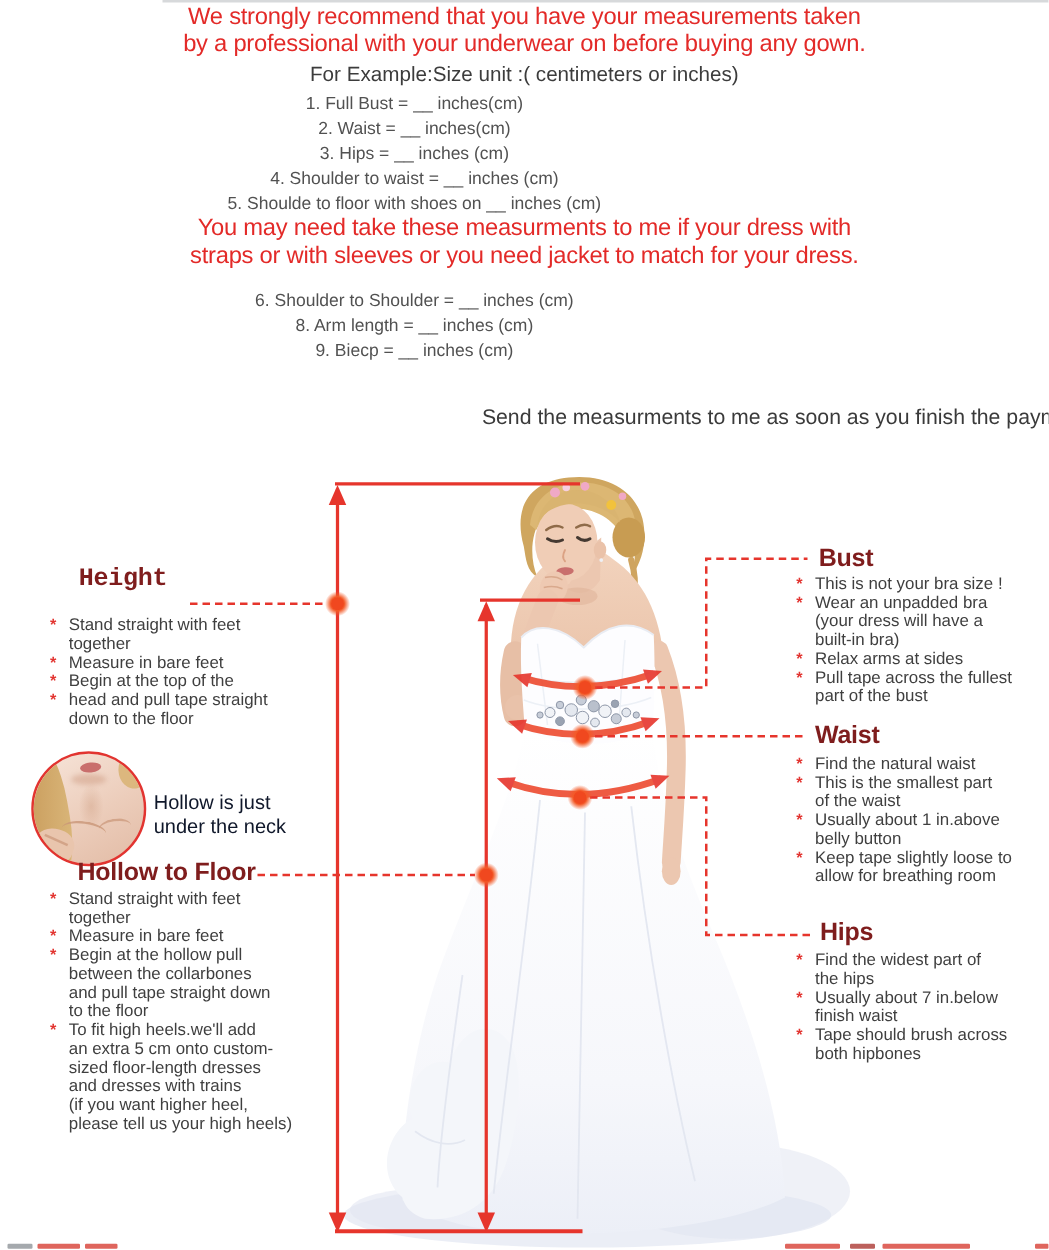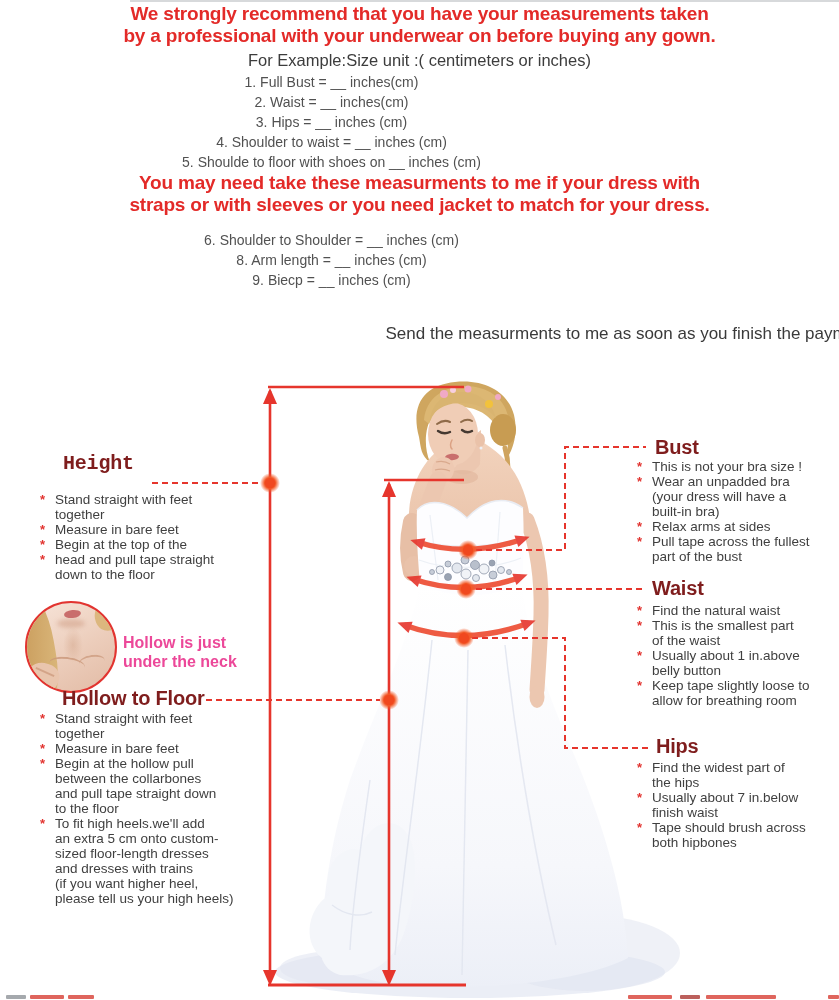--- a/index.html
+++ b/index.html
@@ -4,42 +4,42 @@
 <style>
   html,body { margin:0; padding:0; background:#fff; }
   .page {
     position:relative; width:839px; height:1000px; overflow:hidden;
     background:#ffffff; font-family:"Liberation Sans", sans-serif;
   }
   .topline { position:absolute; top:0; left:130px; width:709px; height:2px; background:#b6b9bd; opacity:.55; }
 
   
   .warn { position:absolute; left:0; width:839px; text-align:center; color:#e32a28;
-          font-weight:bold; font-size:19px; line-height:22px; letter-spacing:-0.2px; z-index:3; }
+          font-weight:normal; font-size:19px; line-height:22px; letter-spacing:-0.2px; z-index:3; }
   .w1 { top:3px; }
   .w2 { top:172px; }
   .example { position:absolute; top:51px; left:0; width:839px; text-align:center;
              color:#3c3c3c; font-size:16.5px; z-index:3; }
   .mlist { position:absolute; left:0; width:663px; text-align:center; color:#515151;
            font-size:14px; line-height:20px; z-index:3; }
   .l1 { top:72px; }
   .l2 { top:230px; }
   .send { position:absolute; top:324px; left:0; width:839px; text-align:right;
           color:#3a3a3a; font-size:17px; z-index:3;padding-left:36px; }
 
   
   .dg-head { position:absolute; color:#7f1d1d; font-weight:bold; font-size:20px;
              letter-spacing:-0.2px; z-index:3; white-space:nowrap; }
   .bullets { position:absolute; z-index:3; }
   .b-line { display:flex; align-items:flex-start; font-size:13.5px; line-height:15px;
             color:#3f3f3f; white-space:nowrap; }
   .b-mark { width:15px; flex:none; color:#e23430; font-weight:bold; font-size:13px; }
   .b-mark.hidden { visibility:hidden; }
-  .hollow-note { position:absolute; left:123px; top:633px; color:#ec4899;
-                 font-weight:bold; font-size:16px; line-height:19px; z-index:3; }
+  .hollow-note { position:absolute; left:123px; top:633px; color:#0f172a;
+                 font-weight:normal; font-size:16px; line-height:19px; z-index:3; }
 
   
   .hollow-circle { position:absolute; left:25px; top:601px; width:88px; height:88px;
     border-radius:50%; border:2px solid #e23430; overflow:hidden; z-index:3;
     background:linear-gradient(150deg,#f7e5da 0%,#eccdbb 55%,#e2bba5 100%); }
   .hollow-circle > div { position:absolute; }
   .hc-hair  { left:-14px; top:-12px; width:42px; height:118px; border-radius:45%;
               transform:rotate(-10deg); background:linear-gradient(100deg,#c2914f,#dcba7e); }
   .hc-hair2 { right:-8px; top:-6px; width:28px; height:34px; border-radius:50%;
               transform:rotate(16deg); background:#d9b477; opacity:.9; }

